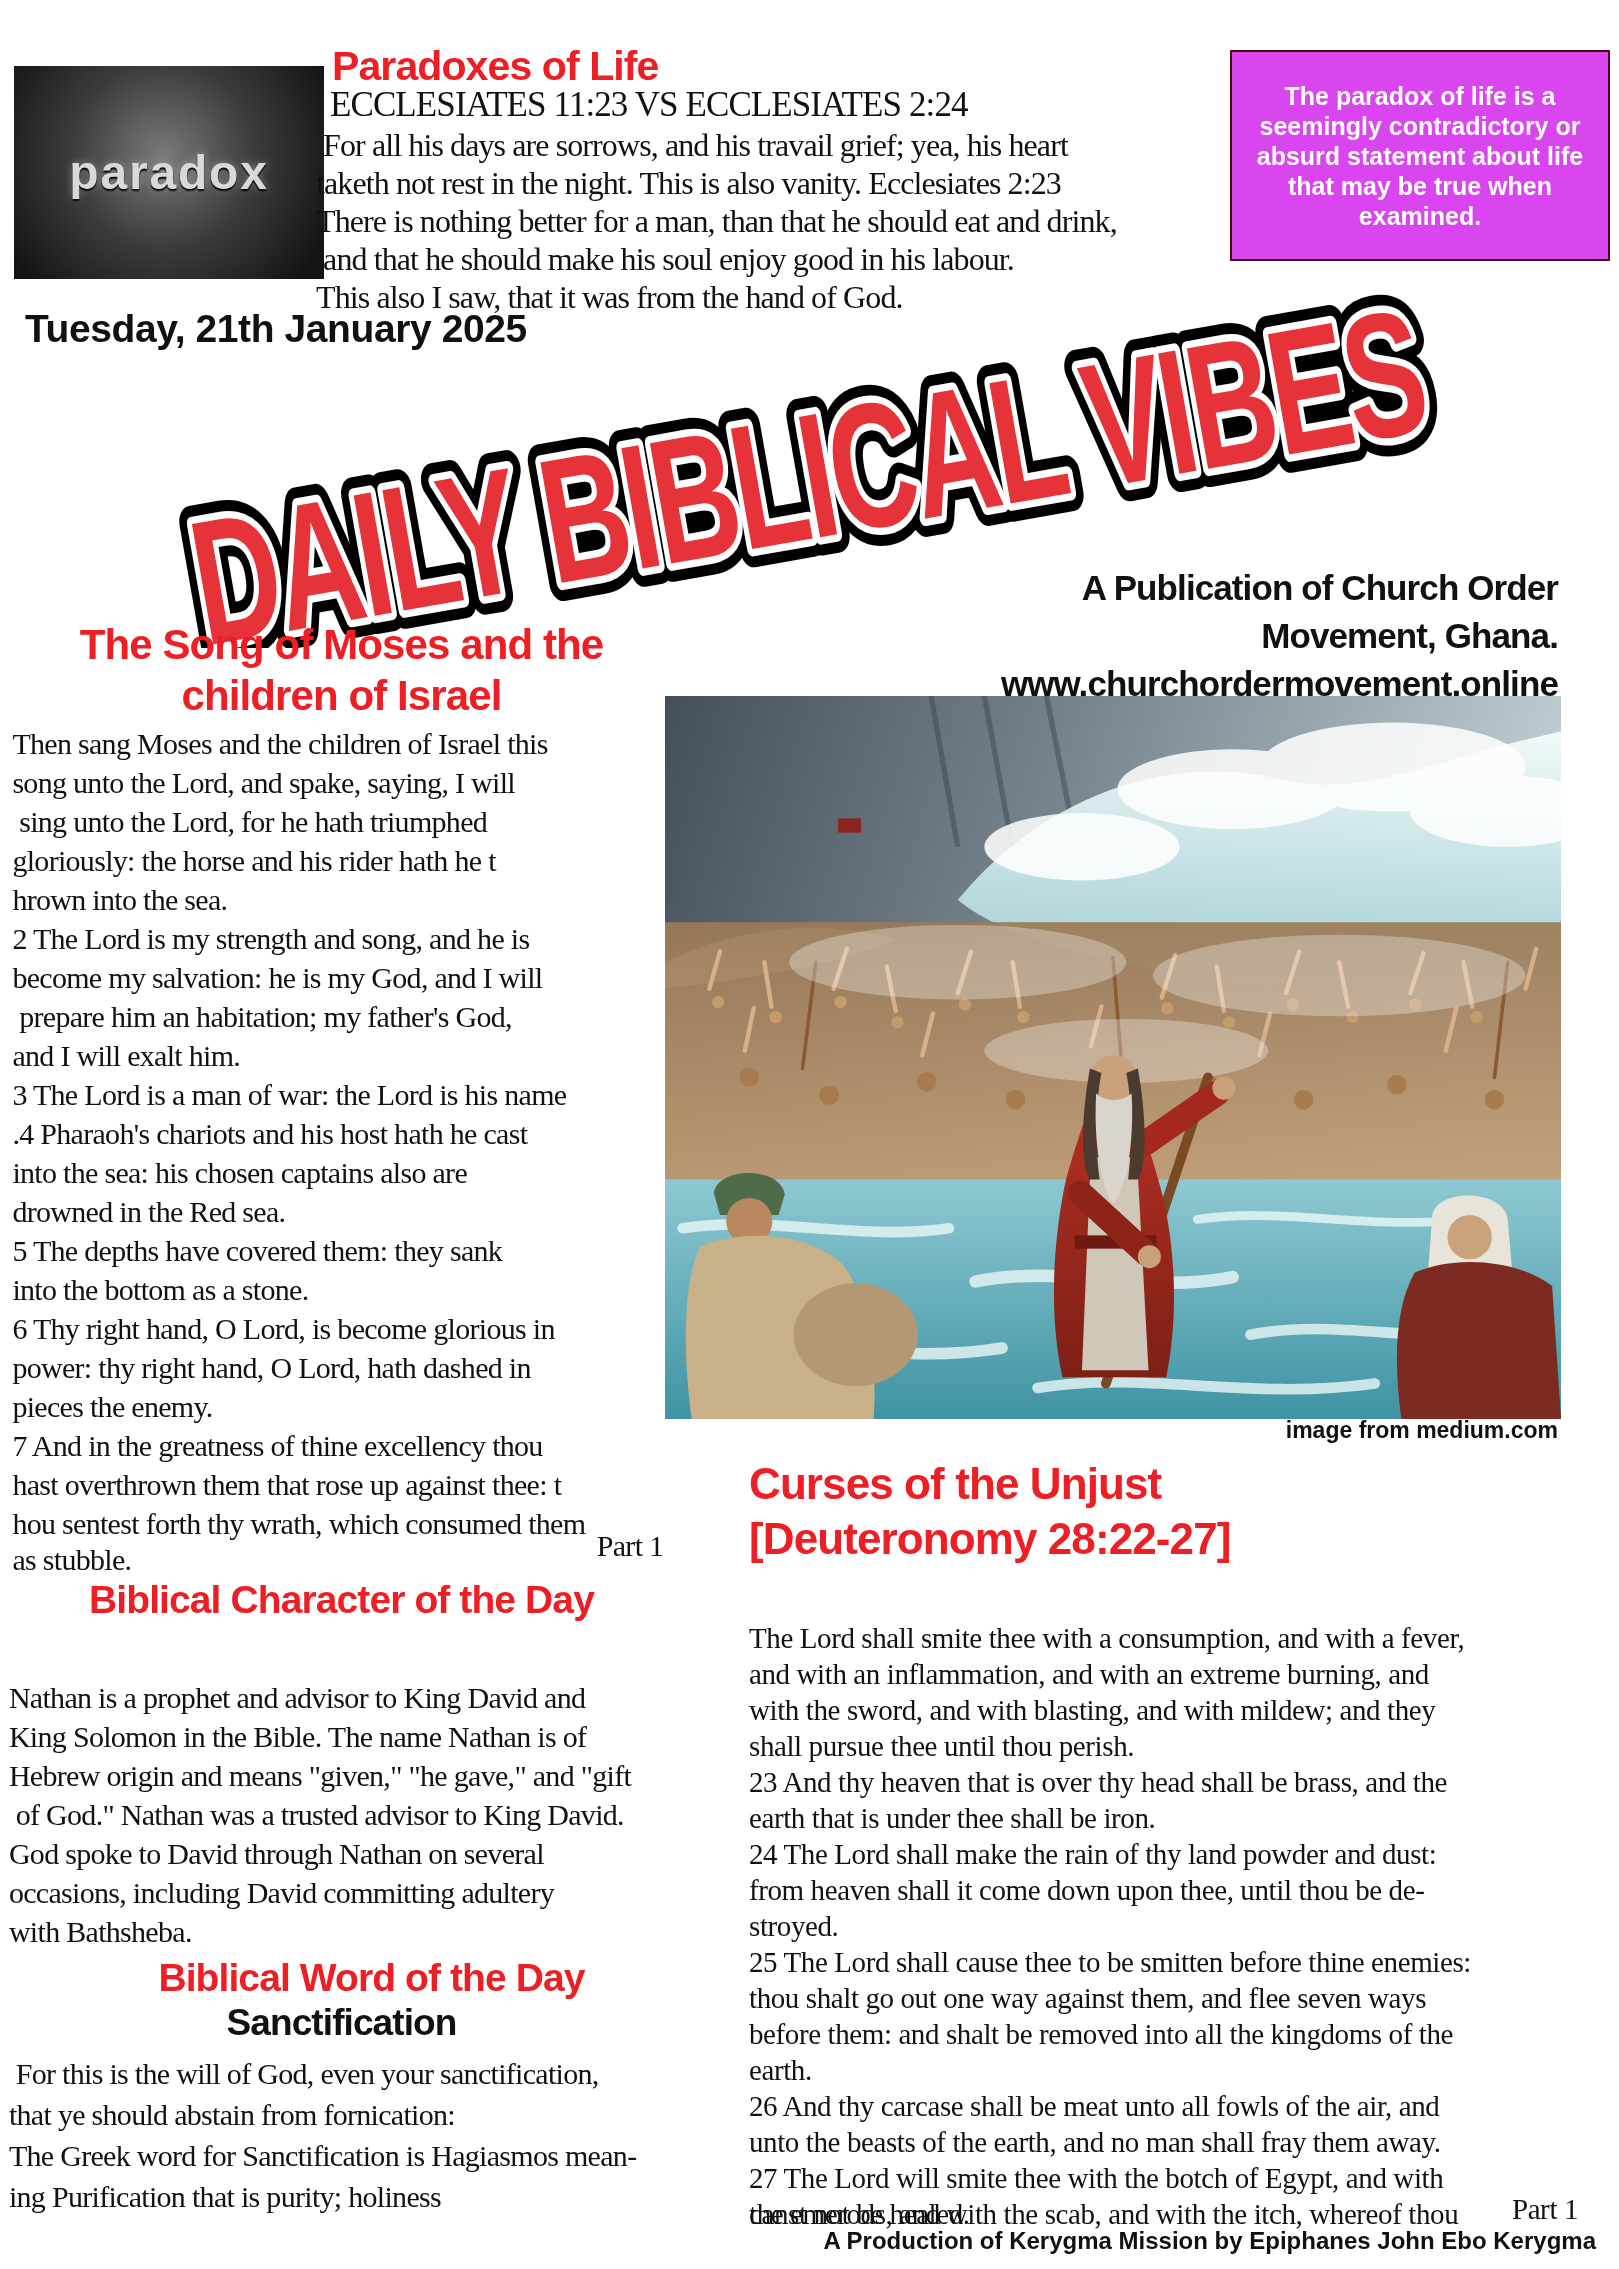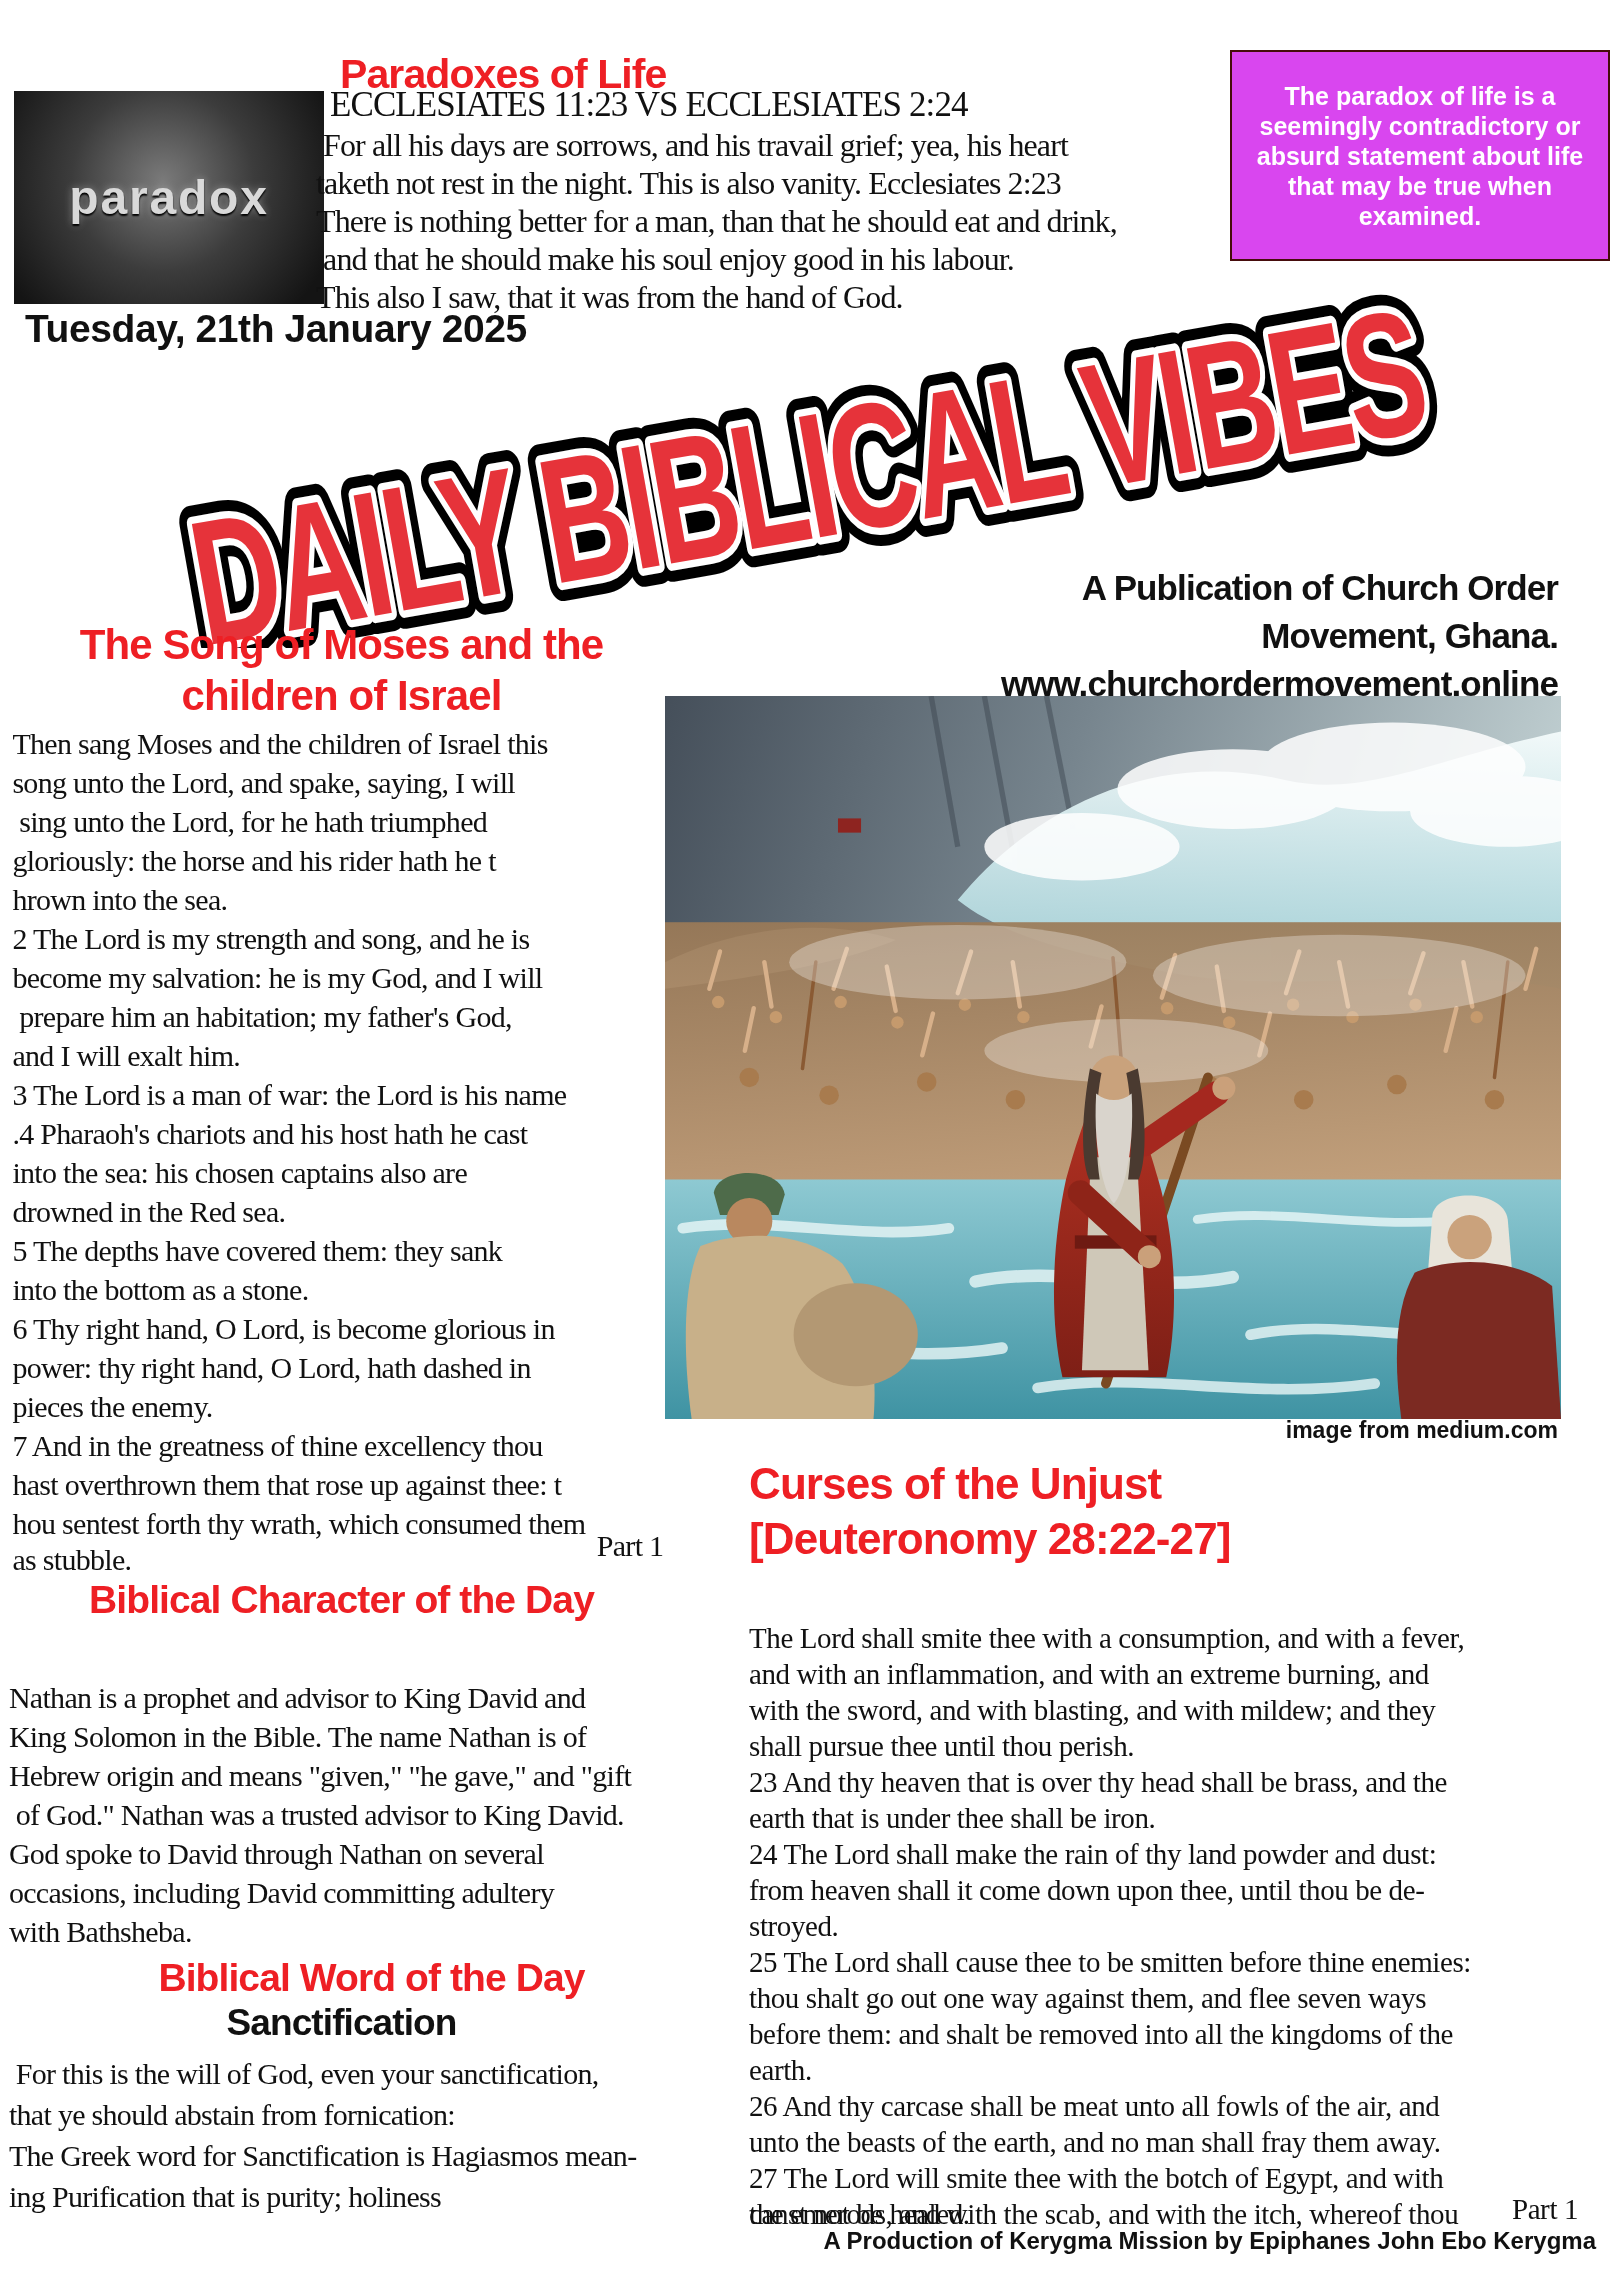--- a/index.html
+++ b/index.html
@@ -5,25 +5,25 @@
   html,body{margin:0;padding:0;background:#ffffff;}
   .page{position:relative;width:1619px;height:2270px;background:#ffffff;overflow:hidden;
         font-family:"Liberation Sans",sans-serif;color:#111;}
   .abs{position:absolute;}
   .serif{font-family:"Liberation Serif","DejaVu Serif",serif;}
   .redhead{color:#ee1f24;font-weight:bold;font-family:"Liberation Sans",sans-serif;}
 
   
   .paradox-img{left:14px;top:66px;width:310px;height:213px;
     background:radial-gradient(circle at 48% 42%, #7a7a7a 0%, #3c3c3c 45%, #141414 90%);
-    display:flex;align-items:center;justify-content:center;margin-top:25px;}
+    display:flex;align-items:center;justify-content:center;}
   .paradox-word{font-size:48px;font-weight:bold;letter-spacing:1.8px;color:#d9d9d9;
     text-shadow:0 1.8px 1.8px #000,0 0 8.9px rgba(255,255,255,.35);font-family:"Liberation Sans",sans-serif;}
 
-  .paradox-title{left:328px;top:39px;margin:12px;font-size:41px;letter-spacing:-0.9px;}
+  .paradox-title{left:328px;top:39px;margin:4px;font-size:41px;letter-spacing:-0.9px;}
   .verse-ref{left:330px;top:85px;font-size:35px;letter-spacing:-0.9px;}
   .verse-lines{left:316px;top:126px;font-size:32px;line-height:38px;letter-spacing:-0.9px;white-space:pre;}
 
   .callout{left:1230px;top:50px;width:376px;height:207px;background:#d946ef;border:2.7px solid #460c0c;
     display:flex;align-items:center;justify-content:center;text-align:center;}
   .callout div{color:#ffffff;font-weight:bold;font-size:25px;line-height:30px;padding:0 23px;}
 
   .date{left:25px;top:307px;font-size:39px;font-weight:bold;letter-spacing:-0.4px;}
 
   .masthead{left:0;top:293px;width:1619px;height:355px;}

